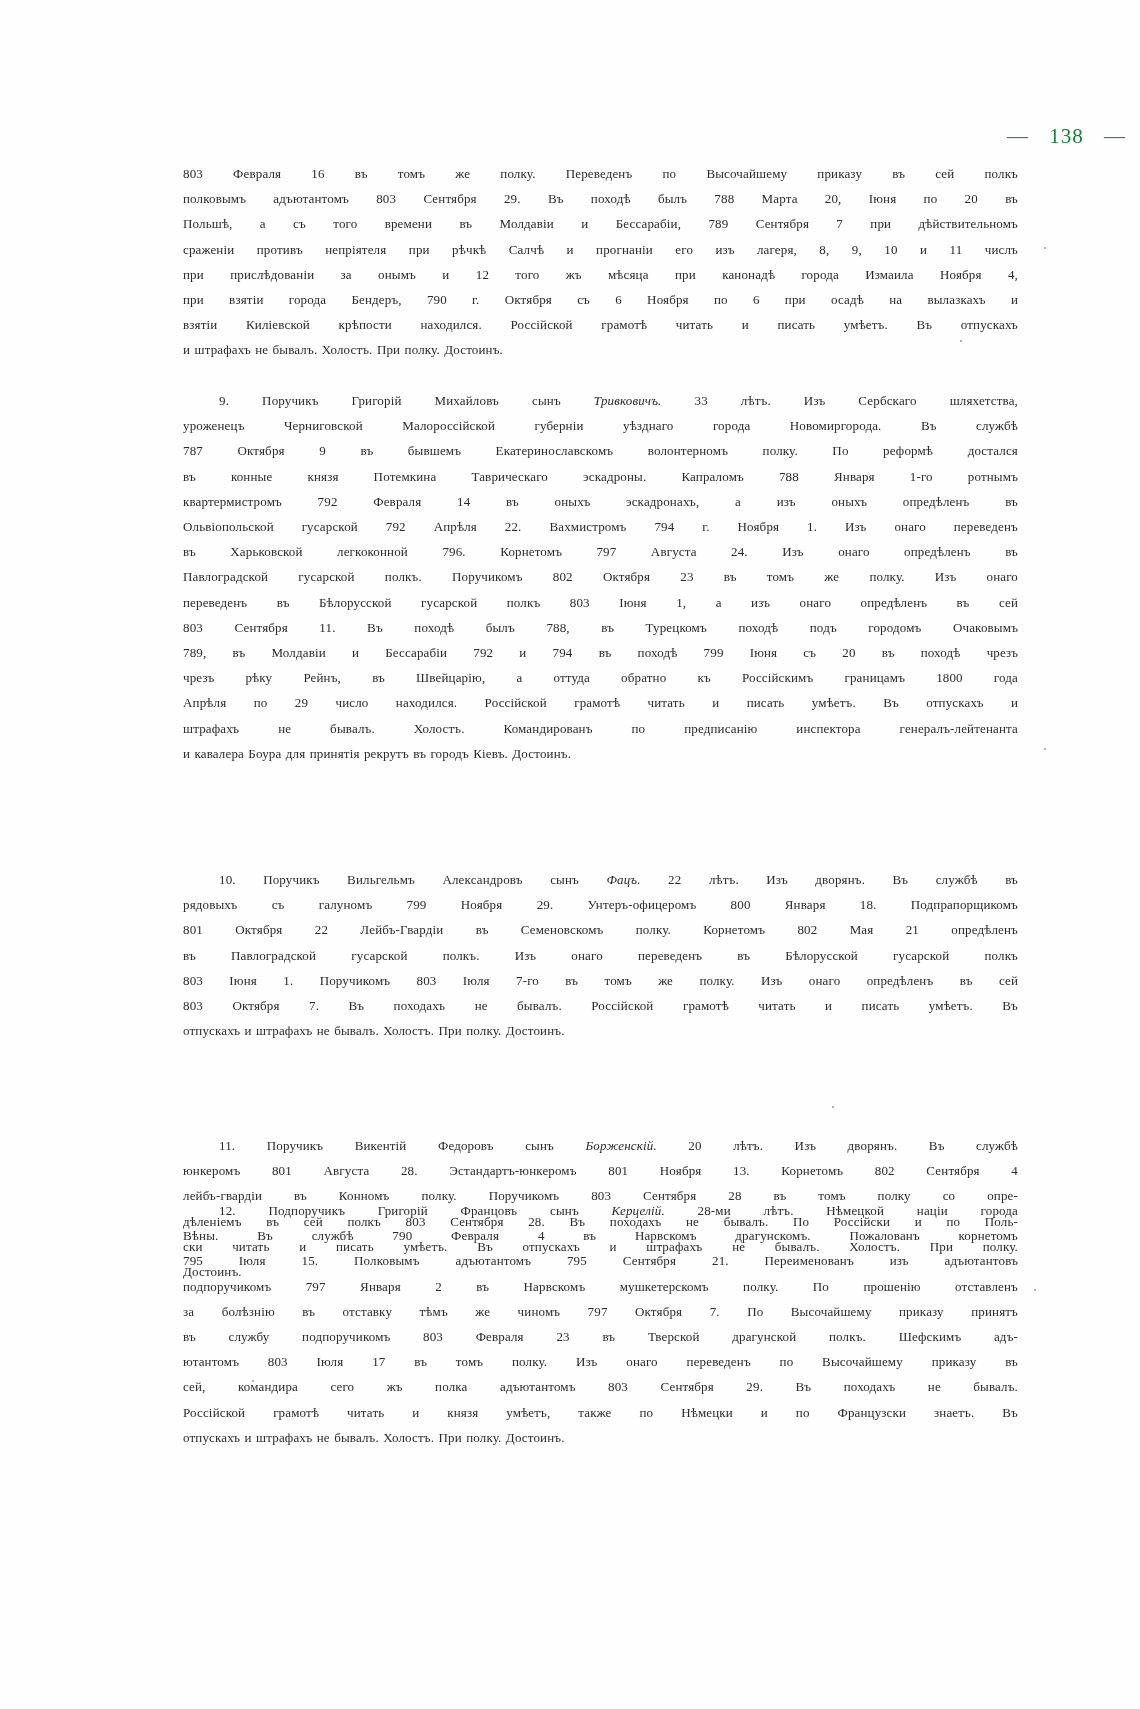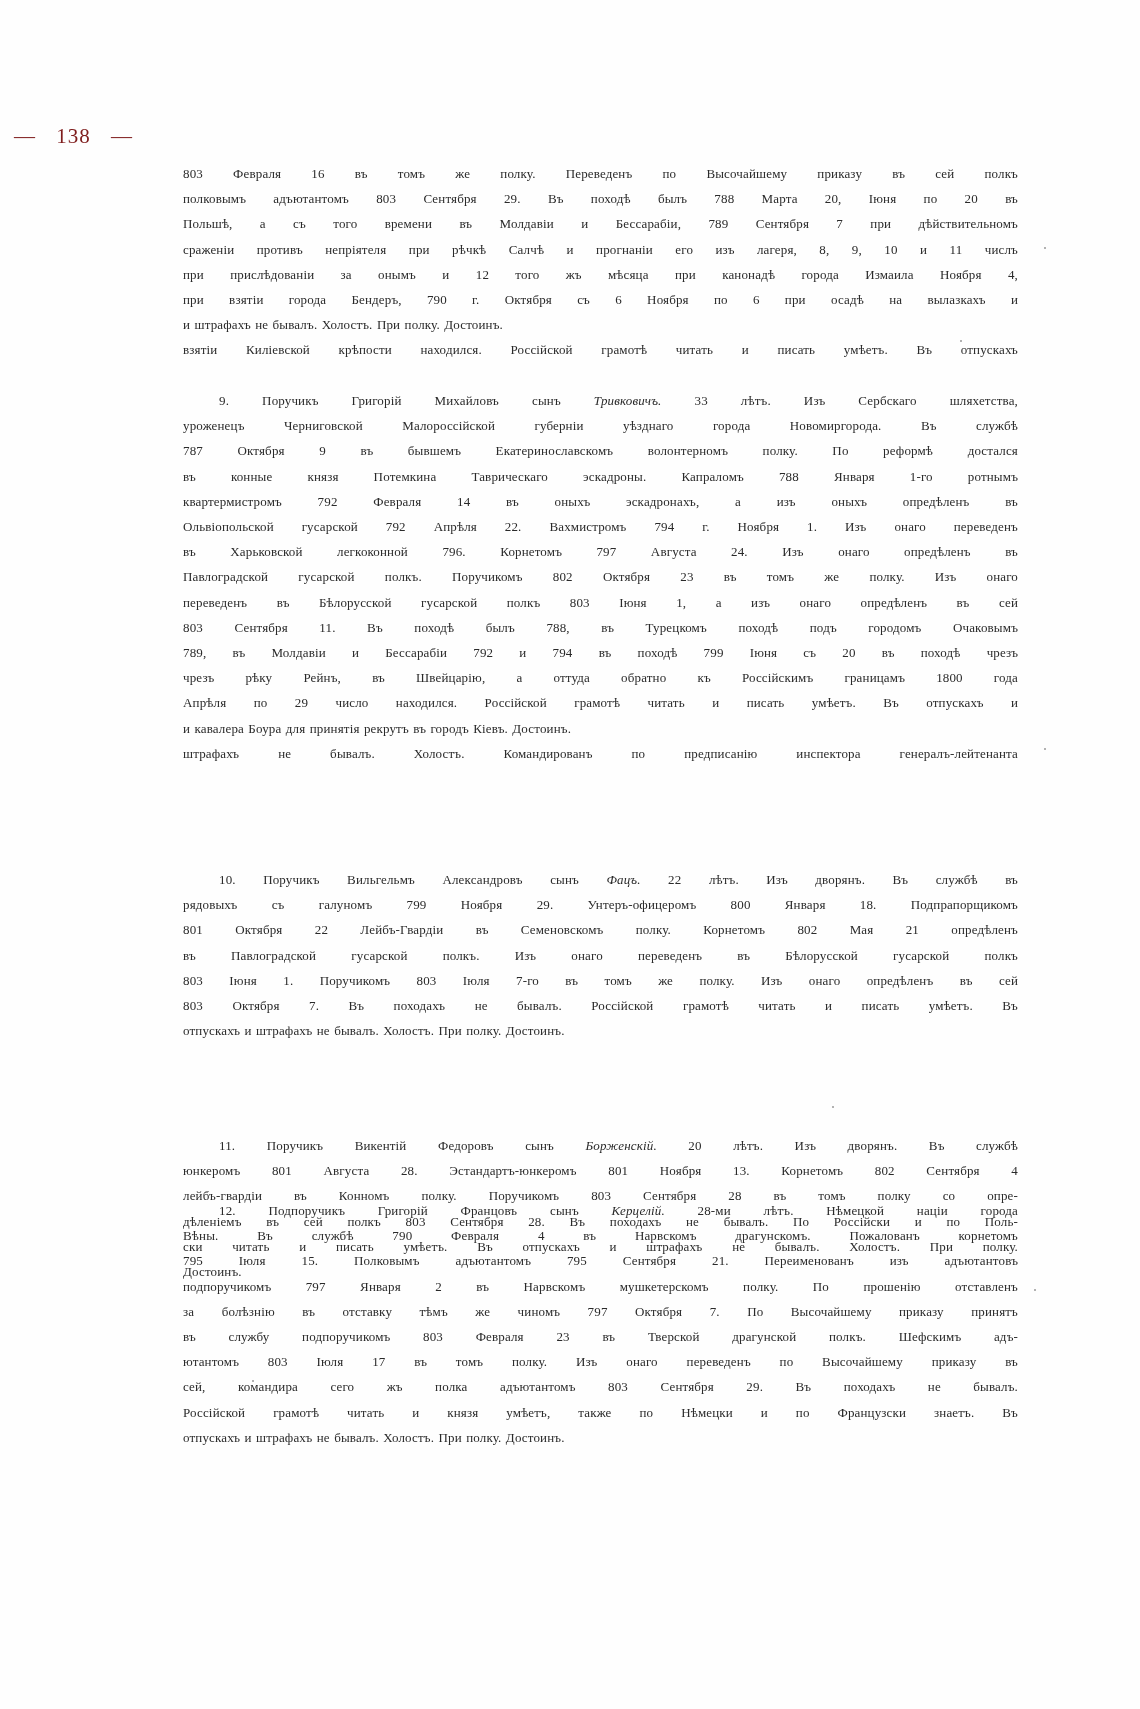--- a/index.html
+++ b/index.html
@@ -20,24 +20,24 @@
       left: 0; top: 0;
       width: 1140px;
       height: 1709px;
       background: #fefefe;
     }
     .page-number {
       position: absolute;
       top: 124px;
       left: 0;
       width: 1140px;
-      text-align: left;
+      text-align: right;
       font-size: 21px;
       letter-spacing: 1px;
-      color: #7f1d1d;
+      color: #15803d;
     }
     .page-number .dash {
       display: inline-block;
       margin: 0 14px;
     }
     .text-block {
       position: absolute;
       left: 183px;
       width: 835px;
       font-size: 13px;
@@ -81,39 +81,39 @@
     <span class="dash">—</span>
   </div>
 
   <div class="text-block" id="p0" style="top: 161px;">
       <span class="line">803 Февраля 16 въ томъ же полку. Переведенъ по Высочайшему приказу въ сей полкъ</span>
       <span class="line">полковымъ адъютантомъ 803 Сентября 29. Въ походѣ былъ 788 Марта 20, Іюня по 20 въ</span>
       <span class="line">Польшѣ, а съ того времени въ Молдавіи и Бессарабіи, 789 Сентября 7 при дѣйствительномъ</span>
       <span class="line">сраженіи противъ непріятеля при рѣчкѣ Салчѣ и прогнаніи его изъ лагеря, 8, 9, 10 и 11 числъ</span>
       <span class="line">при прислѣдованіи за онымъ и 12 того жъ мѣсяца при канонадѣ города Измаила Ноября 4,</span>
       <span class="line">при взятіи города Бендеръ, 790 г. Октября съ 6 Ноября по 6 при осадѣ на вылазкахъ и</span>
+      <span class="line">взятіи Киліевской крѣпости находился. Россійской грамотѣ читать и писать умѣетъ. Въ отпускахъ</span>
       <span class="line last">и штрафахъ не бывалъ. Холостъ. При полку. Достоинъ.</span>
-      <span class="line">взятіи Киліевской крѣпости находился. Россійской грамотѣ читать и писать умѣетъ. Въ отпускахъ</span>
     </div>
   <div class="text-block" id="p1" style="top: 388px;">
       <span class="line indent">9. Поручикъ Григорій Михайловъ сынъ <span class="surname">Тривковичъ.</span> 33 лѣтъ. Изъ Сербскаго шляхетства,</span>
       <span class="line">уроженецъ Черниговской Малороссійской губерніи уѣзднаго города Новомиргорода. Въ службѣ</span>
       <span class="line">787 Октября 9 въ бывшемъ Екатеринославскомъ волонтерномъ полку. По реформѣ достался</span>
       <span class="line">въ конные князя Потемкина Таврическаго эскадроны. Капраломъ 788 Января 1-го ротнымъ</span>
       <span class="line">квартермистромъ 792 Февраля 14 въ оныхъ эскадронахъ, а изъ оныхъ опредѣленъ въ</span>
       <span class="line">Ольвіопольской гусарской 792 Апрѣля 22. Вахмистромъ 794 г. Ноября 1. Изъ онаго переведенъ</span>
       <span class="line">въ Харьковской легкоконной 796. Корнетомъ 797 Августа 24. Изъ онаго опредѣленъ въ</span>
       <span class="line">Павлоградской гусарской полкъ. Поручикомъ 802 Октября 23 въ томъ же полку. Изъ онаго</span>
       <span class="line">переведенъ въ Бѣлорусской гусарской полкъ 803 Іюня 1, а изъ онаго опредѣленъ въ сей</span>
       <span class="line">803 Сентября 11. Въ походѣ былъ 788, въ Турецкомъ походѣ подъ городомъ Очаковымъ</span>
       <span class="line">789, въ Молдавіи и Бессарабіи 792 и 794 въ походѣ 799 Іюня съ 20 въ походѣ чрезъ</span>
       <span class="line">чрезъ рѣку Рейнъ, въ Швейцарію, а оттуда обратно къ Россійскимъ границамъ 1800 года</span>
       <span class="line">Апрѣля по 29 число находился. Россійской грамотѣ читать и писать умѣетъ. Въ отпускахъ и</span>
+      <span class="line">штрафахъ не бывалъ. Холостъ. Командированъ по предписанію инспектора генералъ-лейтенанта</span>
       <span class="line last">и кавалера Боура для принятія рекрутъ въ городъ Кіевъ. Достоинъ.</span>
-      <span class="line">штрафахъ не бывалъ. Холостъ. Командированъ по предписанію инспектора генералъ-лейтенанта</span>
     </div>
   <div class="text-block" id="p2" style="top: 867px;">
       <span class="line indent">10. Поручикъ Вильгельмъ Александровъ сынъ <span class="surname">Фацъ.</span> 22 лѣтъ. Изъ дворянъ. Въ службѣ въ</span>
       <span class="line">рядовыхъ съ галуномъ 799 Ноября 29. Унтеръ-офицеромъ 800 Января 18. Подпрапорщикомъ</span>
       <span class="line">801 Октября 22 Лейбъ-Гвардіи въ Семеновскомъ полку. Корнетомъ 802 Мая 21 опредѣленъ</span>
       <span class="line">въ Павлоградской гусарской полкъ. Изъ онаго переведенъ въ Бѣлорусской гусарской полкъ</span>
       <span class="line">803 Іюня 1. Поручикомъ 803 Іюля 7-го въ томъ же полку. Изъ онаго опредѣленъ въ сей</span>
       <span class="line">803 Октября 7. Въ походахъ не бывалъ. Россійской грамотѣ читать и писать умѣетъ. Въ</span>
       <span class="line last">отпускахъ и штрафахъ не бывалъ. Холостъ. При полку. Достоинъ.</span>
     </div>

